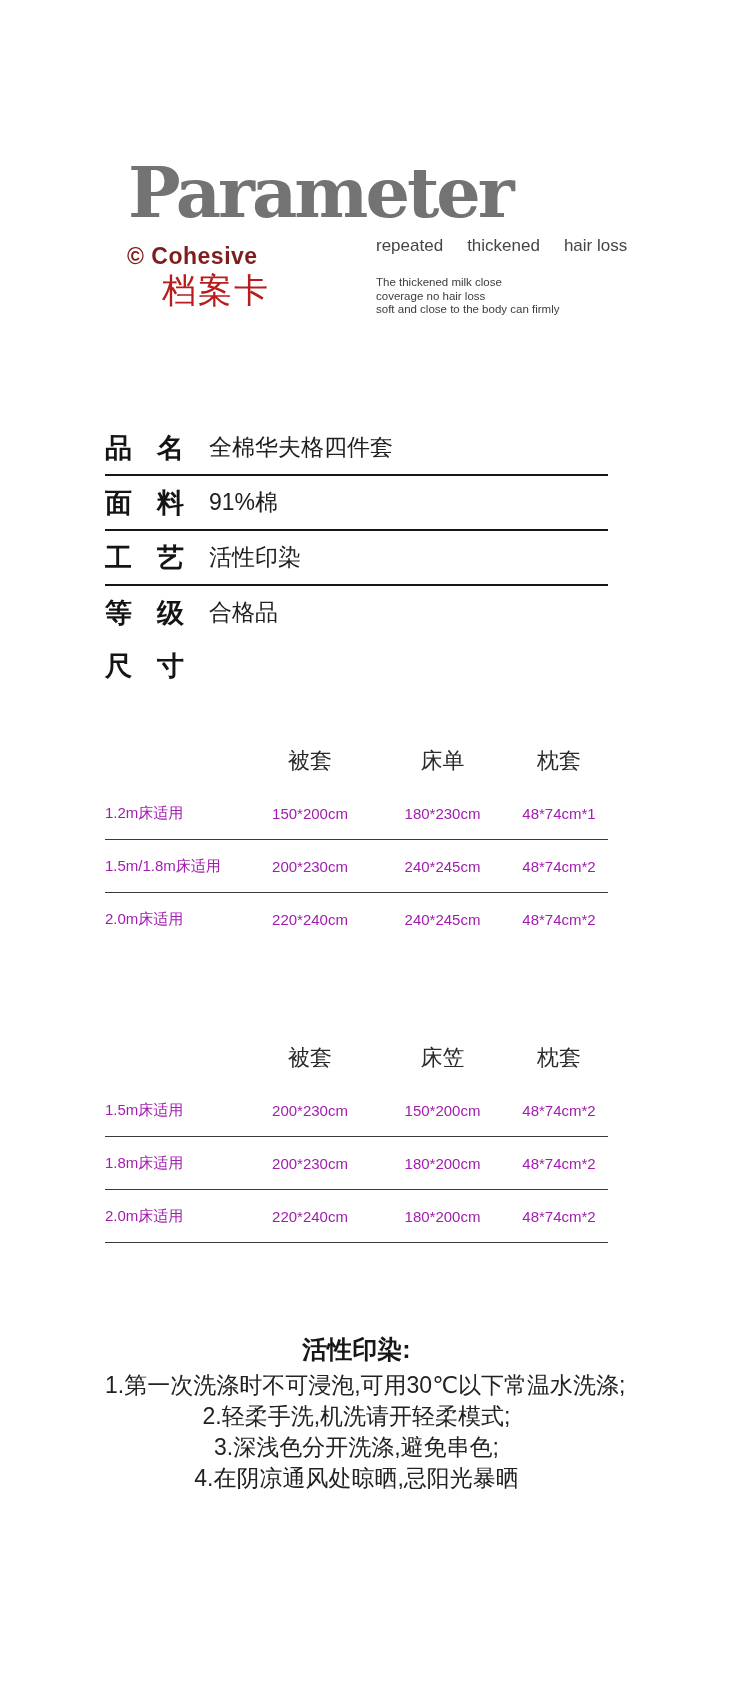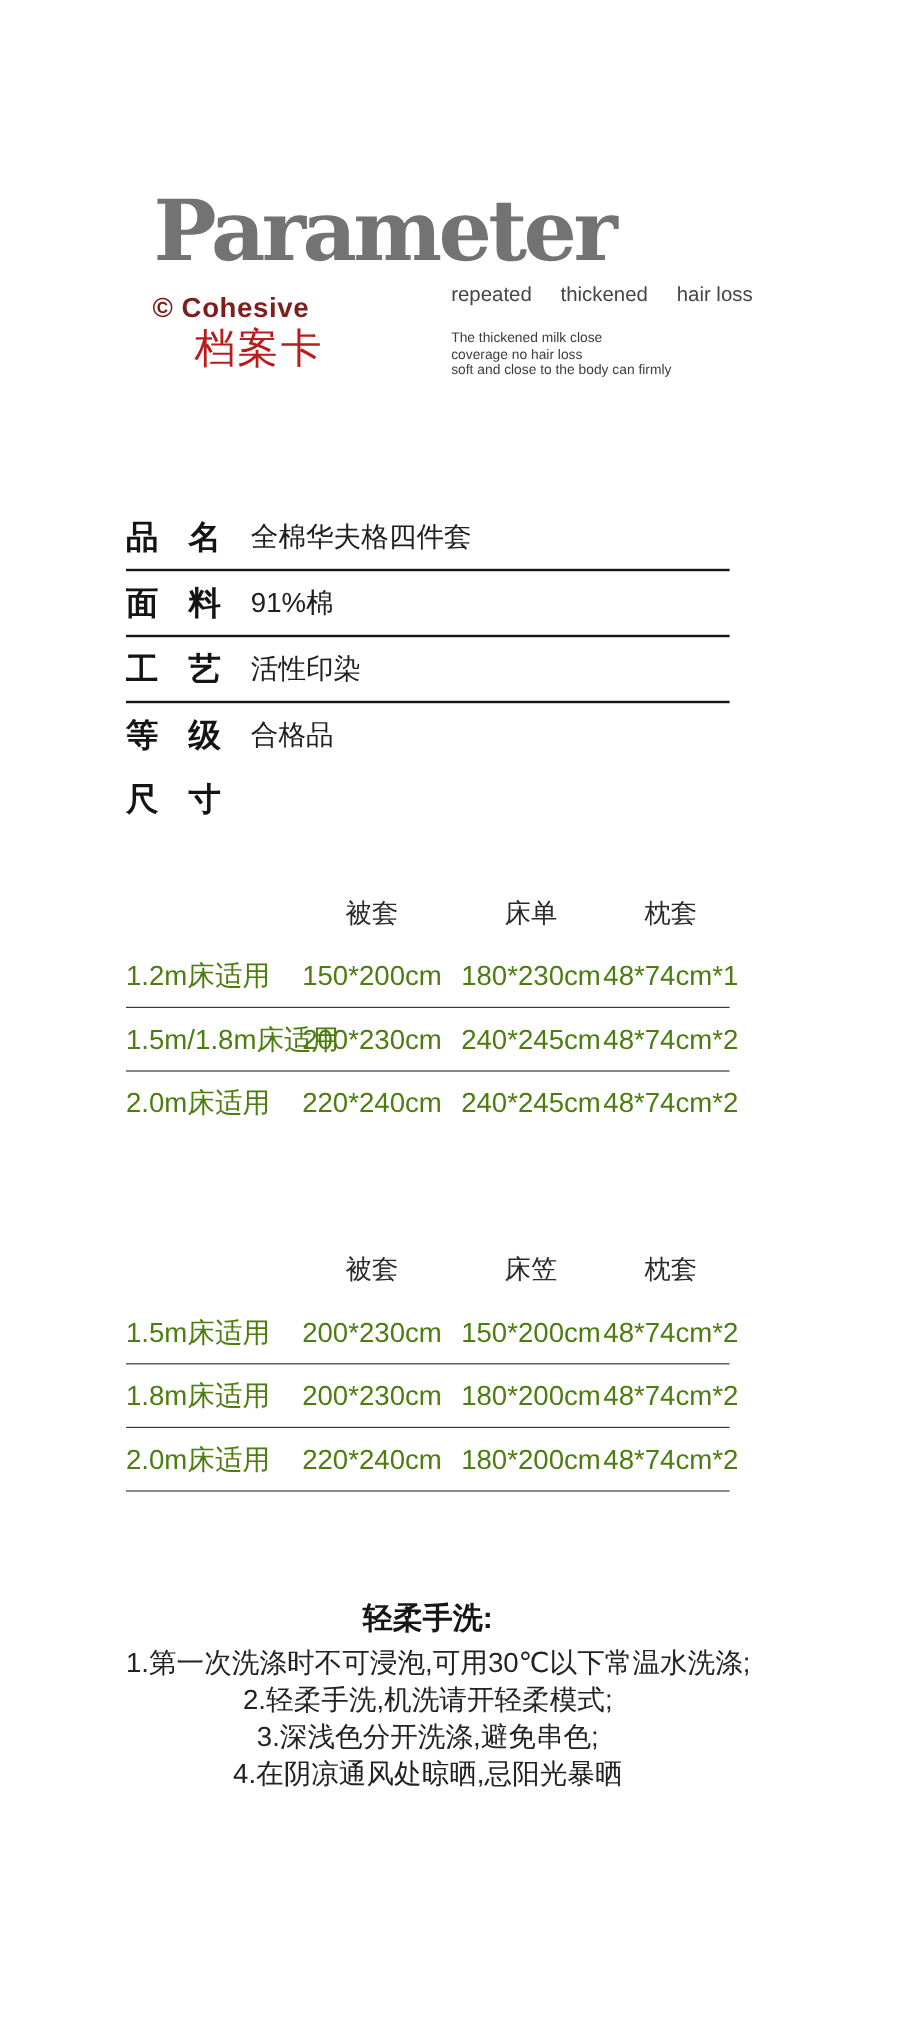--- a/index.html
+++ b/index.html
@@ -103,22 +103,22 @@
     width: 503px;
     display: grid;
     grid-template-columns: 140px 130px 135px 98px;
   }
   .size-table.t1 { top: 735px; }
   .size-table.t2 { top: 1032px; }
   .cell {
     height: 52px;
     display: flex;
     align-items: center;
-    font-size: 23px;
-    color: #4d7c0f;
+    font-size: 15px;
+    color: #a21caf;
     white-space: nowrap;
   }
   .cell.head { font-size: 22px; color: #2a2a2a; }
   .cell.c { justify-content: center; }
   .cell.lined { border-bottom: 1.5px solid #3a3a3a; }
 
   
   .washing {
     position: absolute;
     left: 105px;
@@ -223,20 +223,20 @@
     <div class="cell lined c">180*200cm</div>
     <div class="cell lined c">48*74cm*2</div>
 
     <div class="cell lined">2.0m床适用</div>
     <div class="cell lined c">220*240cm</div>
     <div class="cell lined c">180*200cm</div>
     <div class="cell lined c">48*74cm*2</div>
   </div>
 
   <div class="washing">
-    <div class="washing-title">轻柔手洗:</div>
+    <div class="washing-title">活性印染:</div>
     <div class="washing-item">1.第一次洗涤时不可浸泡,可用30℃以下常温水洗涤;</div>
     <div class="washing-item">2.轻柔手洗,机洗请开轻柔模式;</div>
     <div class="washing-item">3.深浅色分开洗涤,避免串色;</div>
     <div class="washing-item">4.在阴凉通风处晾晒,忌阳光暴晒</div>
   </div>
 
 </div>
 
 </body></html>

